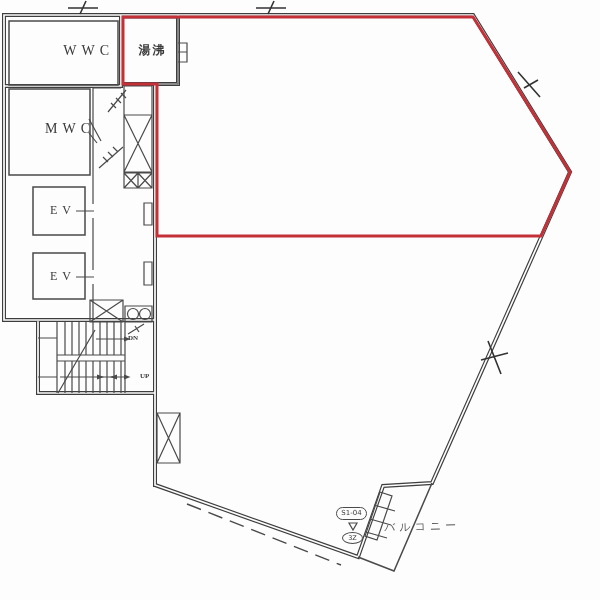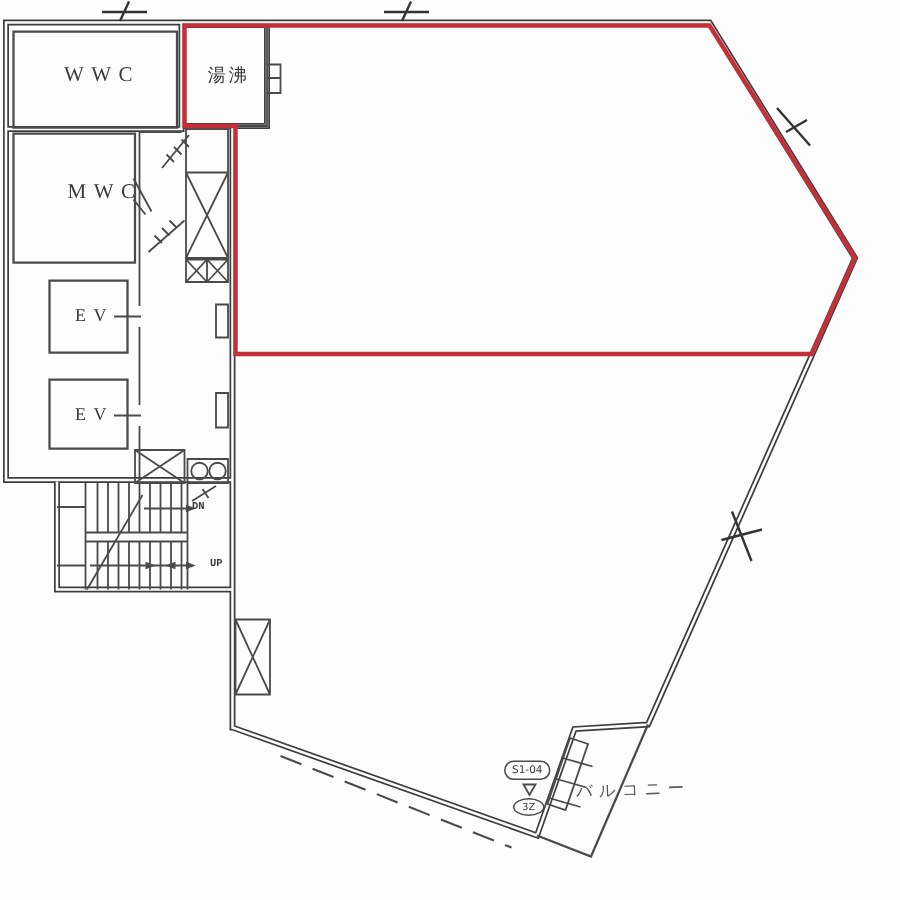--- a/index.html
+++ b/index.html
@@ -13,21 +13,21 @@
   .wall-inner{stroke:#fdfdfd;stroke-width:1.7;fill:none;stroke-linecap:square;}
   .thin{stroke:var(--thin);stroke-width:1.2;fill:none;}
   .med{stroke:var(--thin);stroke-width:1.5;fill:none;}
   .dashed{stroke:var(--thin);stroke-width:1.4;fill:none;stroke-dasharray:15 8;}
   .tick{stroke:#333;stroke-width:1.6;fill:none;}
   .red{stroke:var(--highlight);stroke-width:3;fill:none;stroke-linejoin:miter;}
   .fillhead{fill:var(--thin);stroke:none;}
   .lbl{position:absolute;text-align:center;white-space:nowrap;color:var(--label);}
   .room{font-size:14px;letter-spacing:5px;padding-left:5px;}
   .small-room{font-size:12px;letter-spacing:2px;padding-left:2px;}
-  .stair-lbl{font-family:Liberation Mono, monospace;font-size:7px;
+  .stair-lbl{font-family:Liberation Serif, serif;font-size:7px;
              font-weight:bold;letter-spacing:0;text-align:right;}
   .balcony-lbl{font-size:11px;letter-spacing:4px;color:var(--muted);transform:rotate(-2deg);}
   .capsule{position:absolute;box-sizing:border-box;border:1.2px solid var(--thin);
            border-radius:8px;font-family:"DejaVu Sans","Liberation Sans",sans-serif;
            font-size:7px;line-height:11px;text-align:center;color:var(--label);background:#fdfdfd;}
   .oval{position:absolute;box-sizing:border-box;border:1.2px solid var(--thin);
         border-radius:50%;font-family:"DejaVu Sans","Liberation Sans",sans-serif;
         font-size:6.5px;line-height:10px;text-align:center;color:var(--label);background:#fdfdfd;}
 </style>
 </head>
@@ -81,23 +81,23 @@
     <g>
       <path class="tick" d="M68,8 H98 M86,1 L80,14"></path>
       <path class="tick" d="M256,8 H286 M274,1 L268,14"></path>
       <path class="tick" d="M518,72 L540,97 M524,88 L538,80"></path>
       <path class="tick" d="M488,341 L501,374 M481,360 L508,353"></path>
     </g>
 
     <path class="red" d="M123,17 H473 L570,172 L541,236 H157 V84 H123 Z"></path>
   </svg>
 
-  <div class="lbl room" style="left:17px;top:43px;width:92px;">WWC</div>
+  <div class="lbl room" style="left:17px;top:43px;width:92px;text-align:right;">WWC</div>
   <div class="lbl room" style="left:6px;top:121px;width:84px;text-align:right;">MWC</div>
-  <div class="lbl small-room" style="left:123px;top:42px;width:55px;">湯沸</div>
+  <div class="lbl small-room" style="left:123px;top:42px;width:55px;font-weight:bold;">湯沸</div>
   <div class="lbl room" style="left:31px;top:203px;width:54px;font-size:12px;">EV</div>
   <div class="lbl room" style="left:31px;top:269px;width:54px;font-size:12px;">EV</div>
 
   <div class="lbl stair-lbl" style="left:128px;top:334px;">DN</div>
   <div class="lbl stair-lbl" style="left:140px;top:372px;">UP</div>
 
   <div class="lbl balcony-lbl" style="left:384px;top:519px;">バルコニー</div>
 
   <div class="capsule" style="left:336px;top:507px;width:31px;height:13px;">S1-04</div>
   <div class="oval" style="left:342px;top:532px;width:21px;height:12px;">3Z</div>

